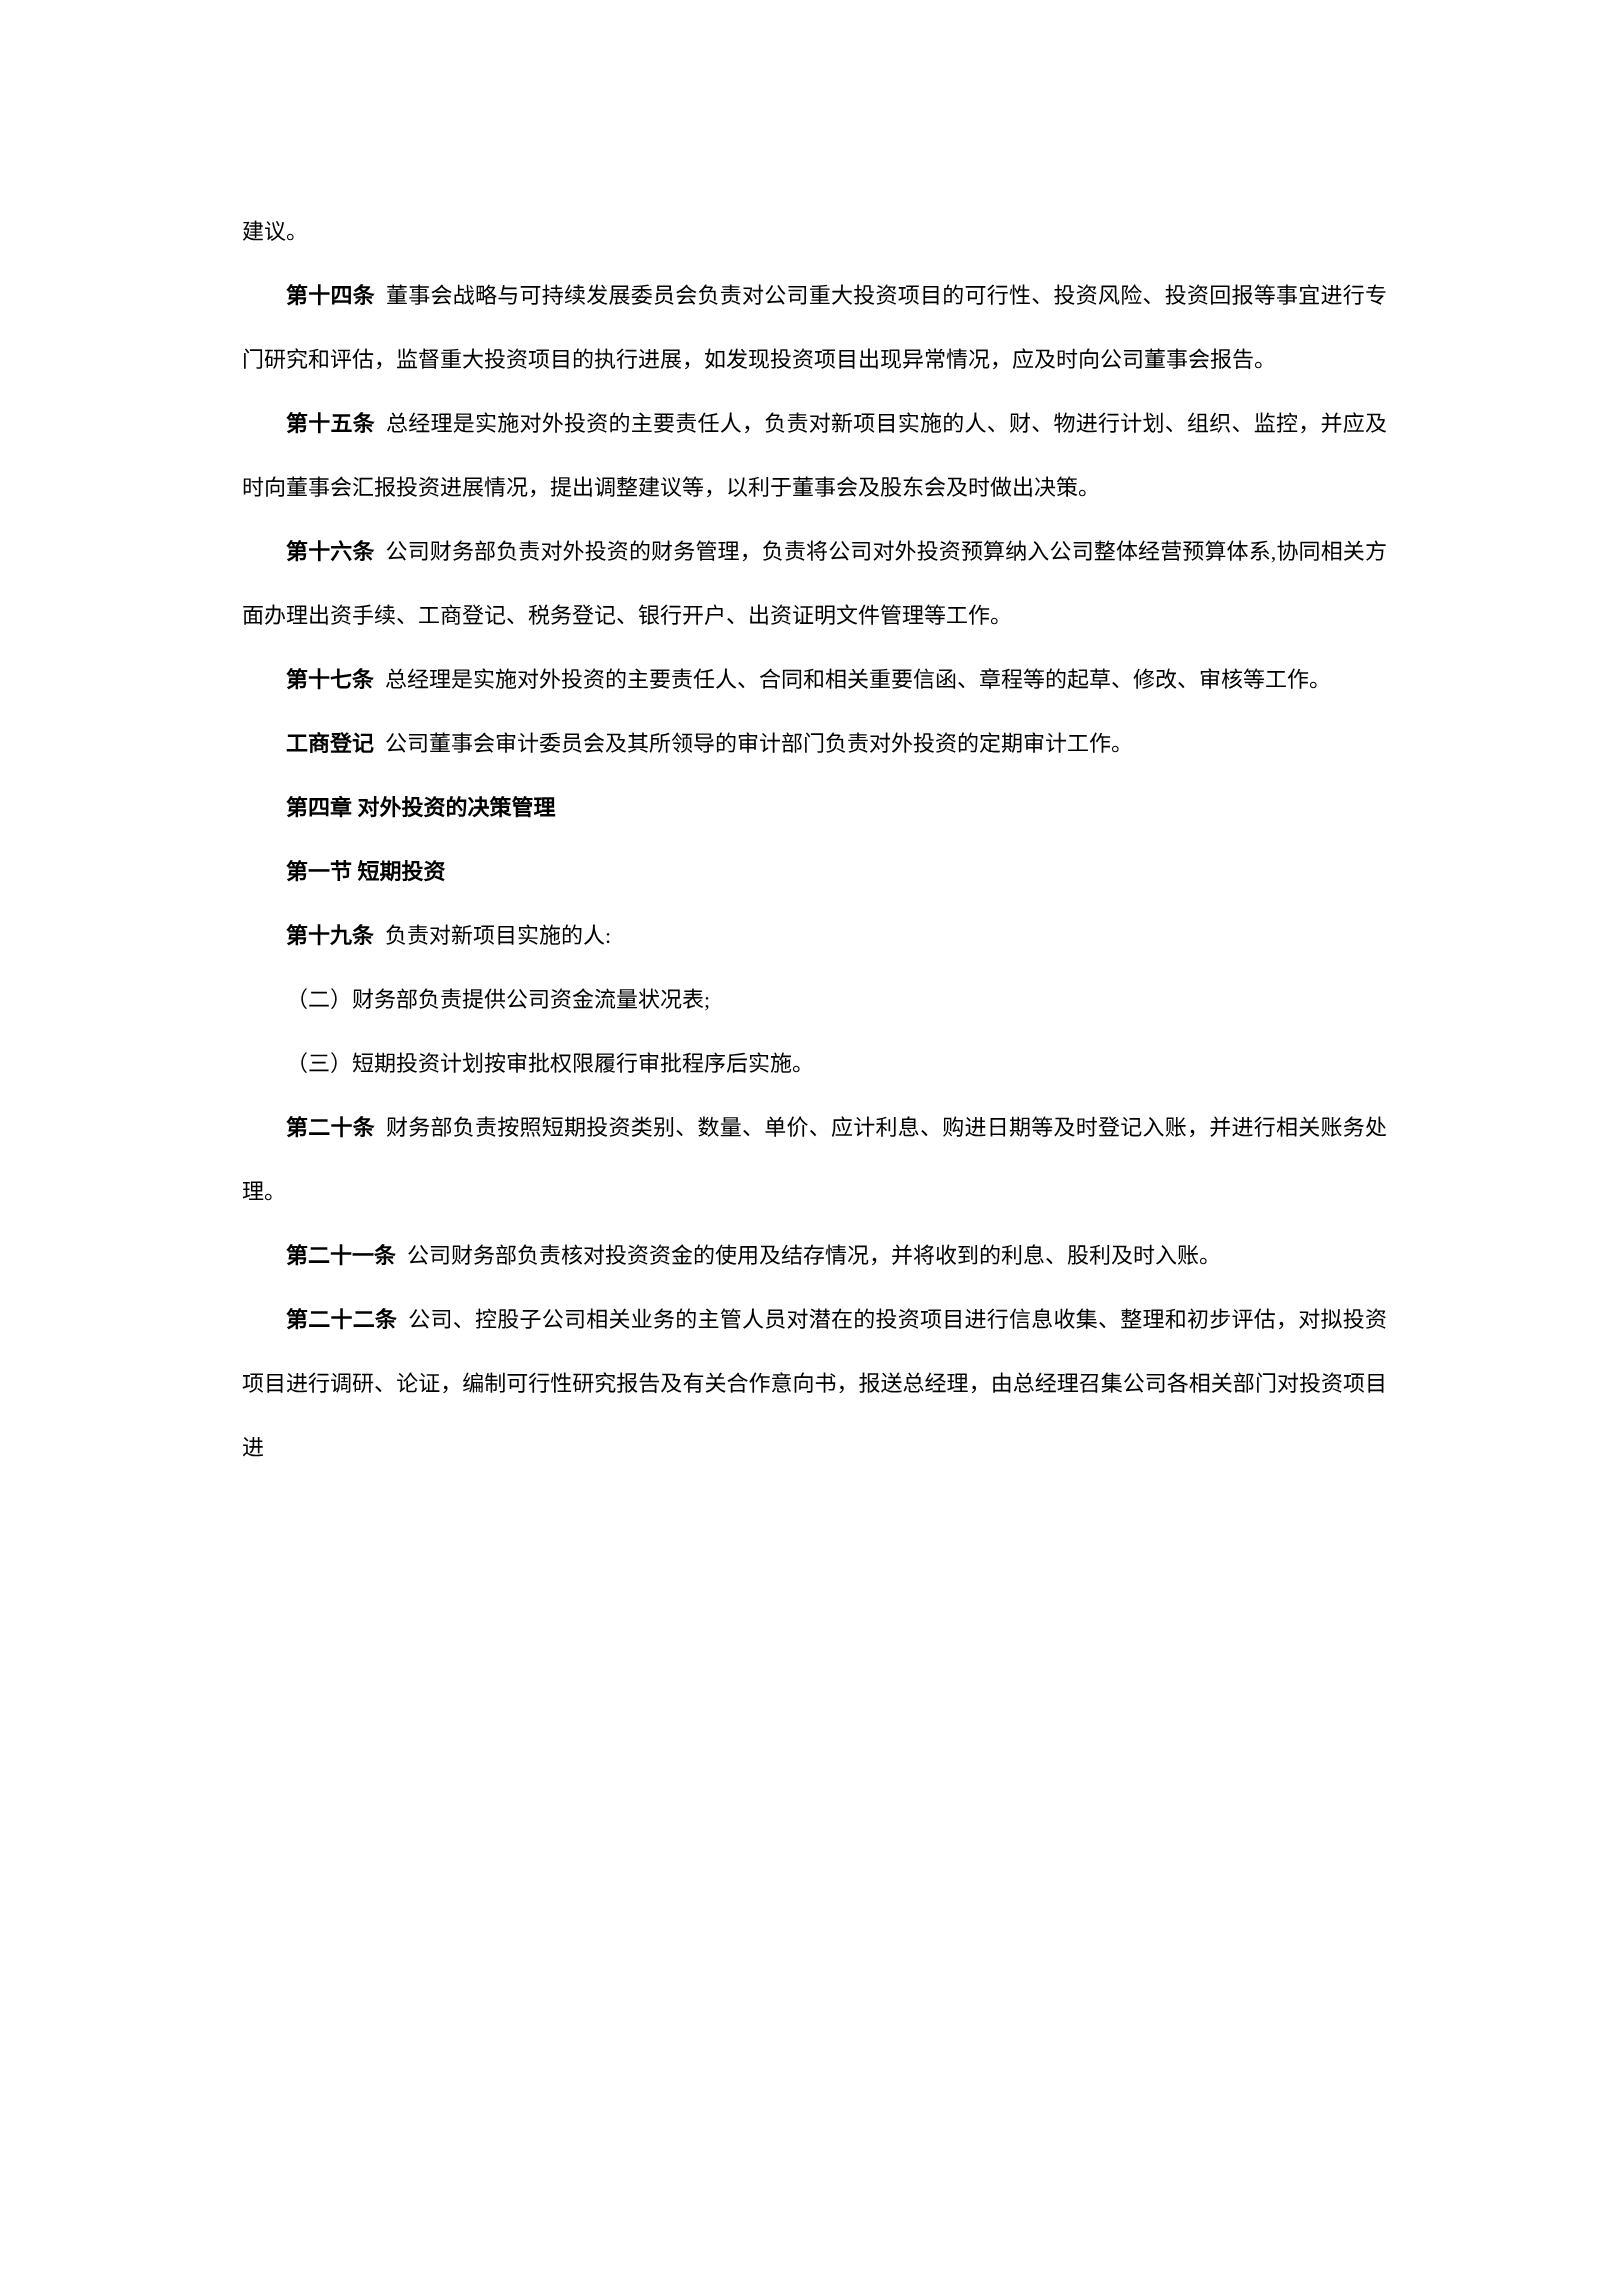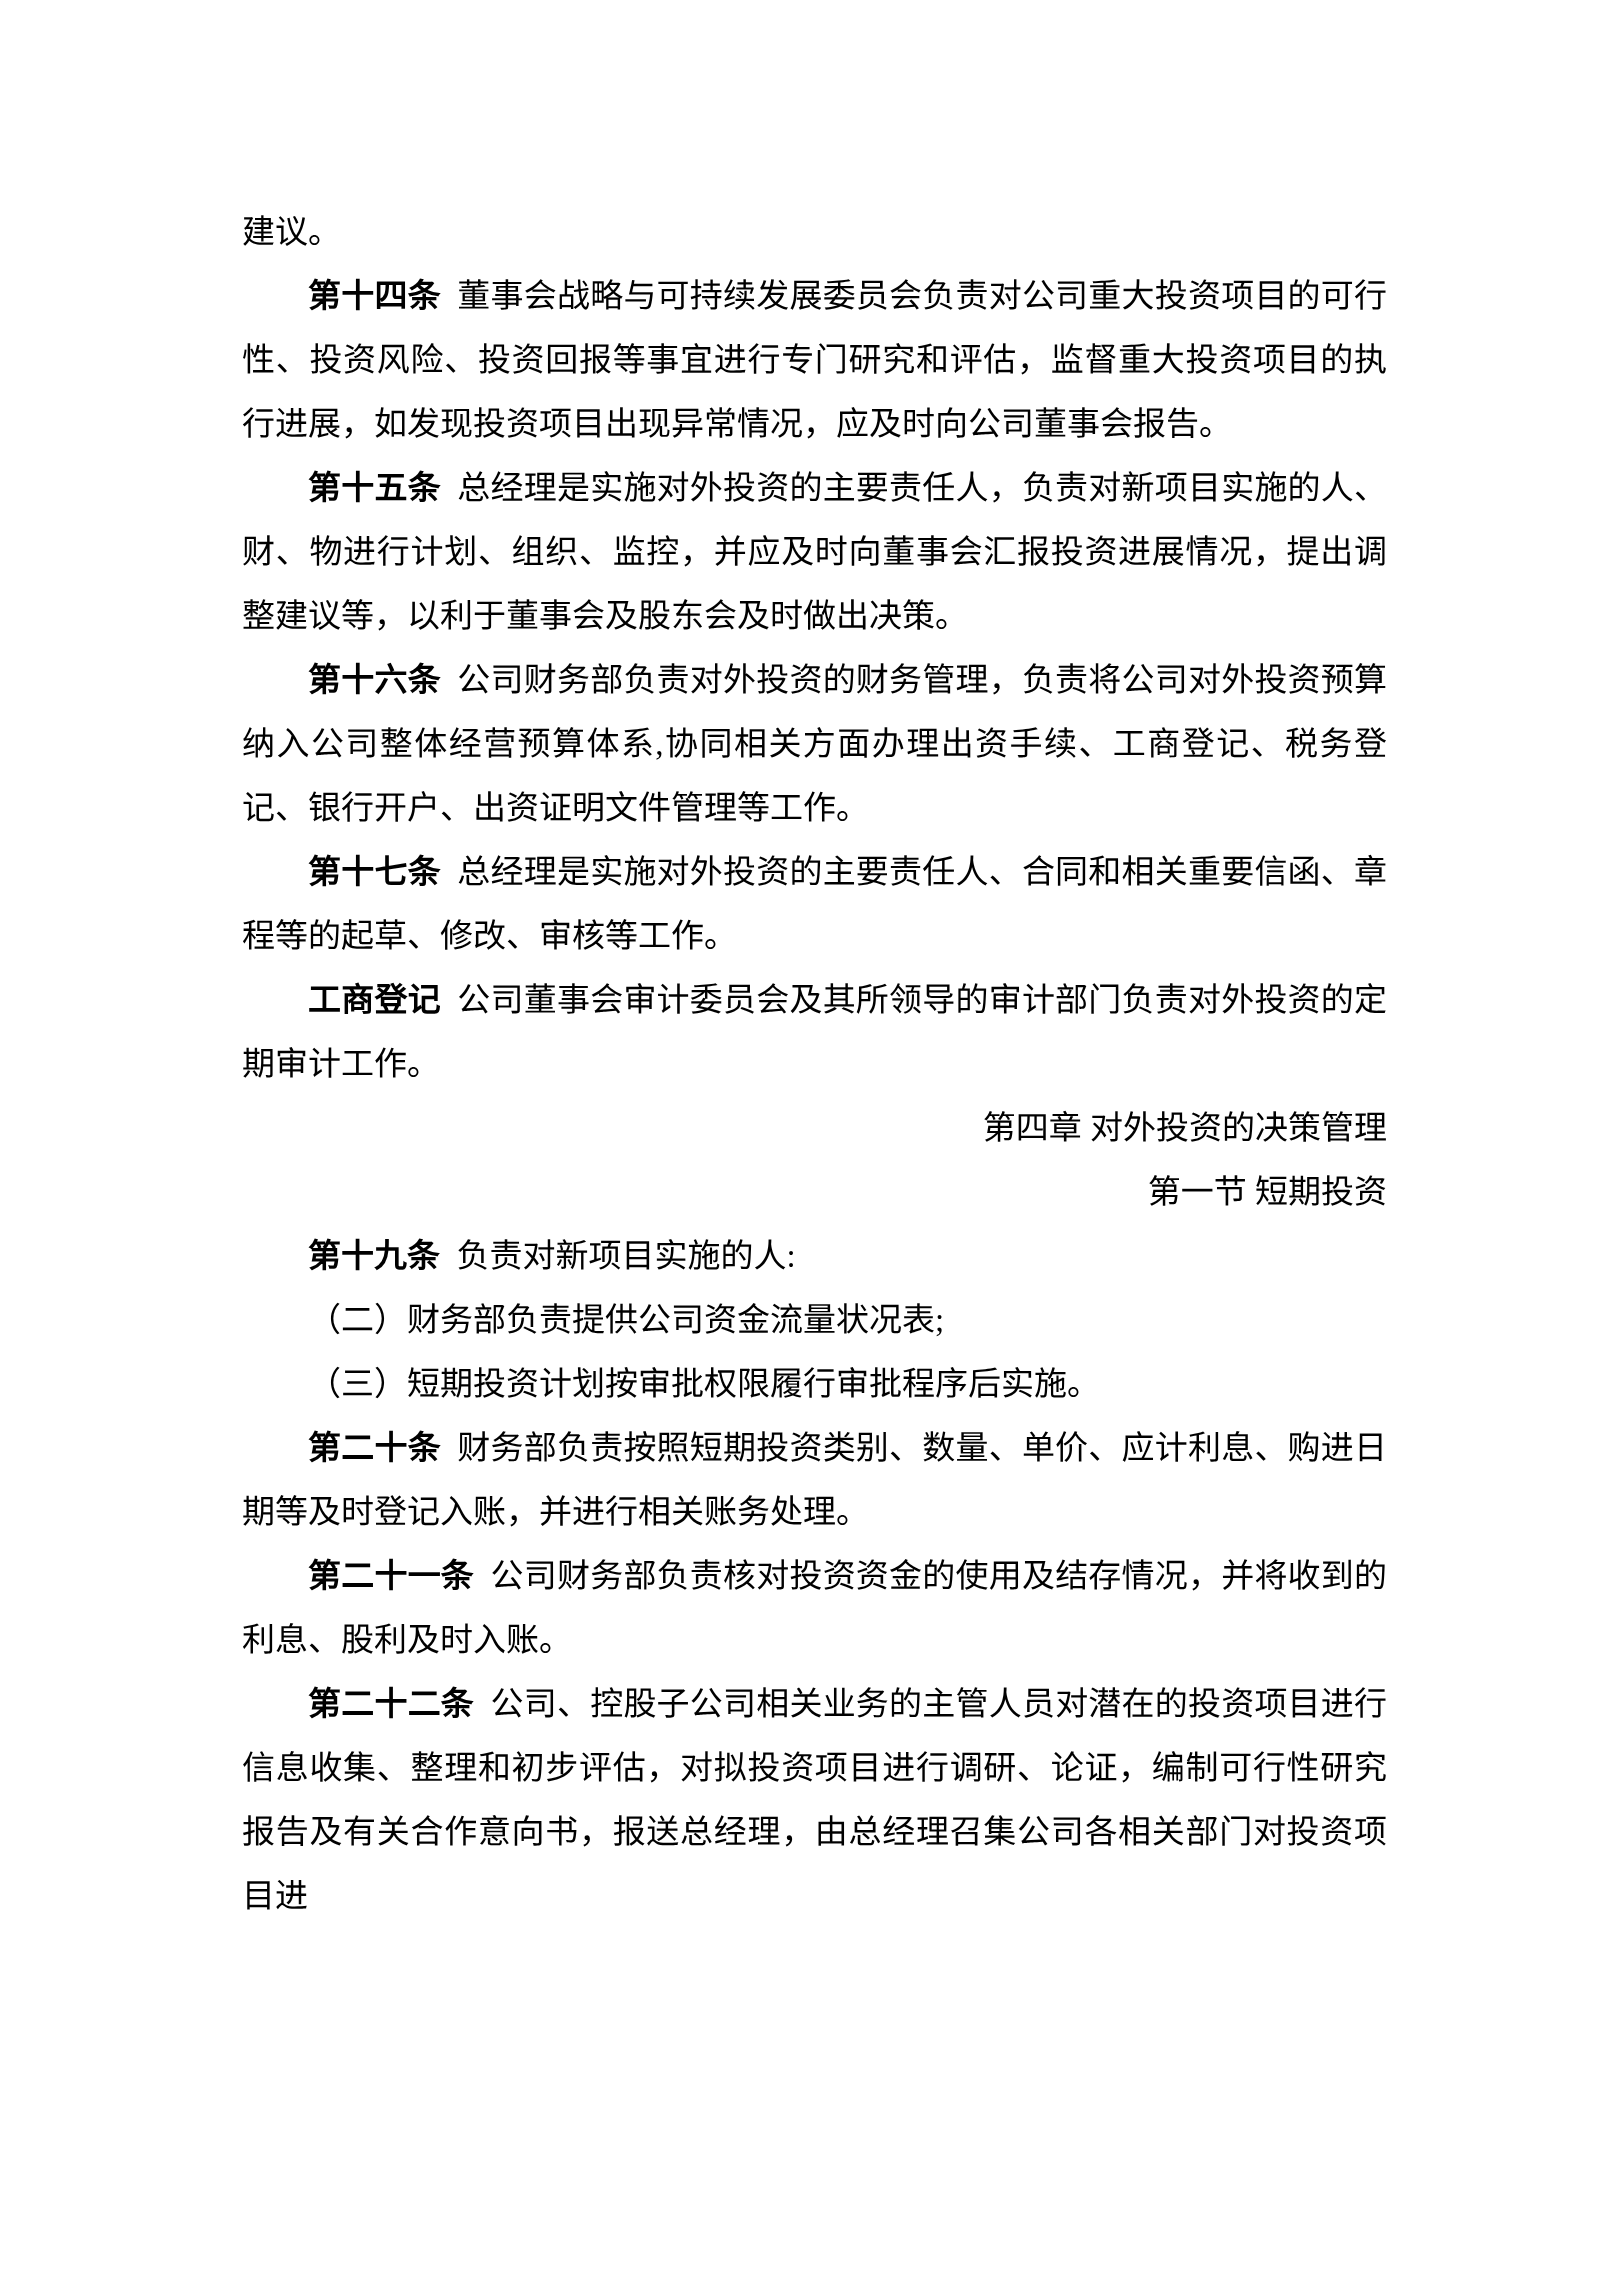--- a/index.html
+++ b/index.html
@@ -13,35 +13,35 @@
     height: 2295px;
     background: #ffffff;
     box-sizing: border-box;
     padding: 200px 236px 0 242px;
     overflow: hidden;
   }
   .doc-body p {
     margin: 0;
     padding: 0;
     font-family: "Liberation Serif", "DejaVu Serif", serif;
-    font-size: 33px;
+    font-size: 22px;
     line-height: 64px;
     color: #000000;
     text-align: justify;
     text-indent: 2em;
     word-break: normal;
     overflow-wrap: break-word;
   }
   .doc-body p.fragment {
     text-indent: 0;
   }
   .doc-body p.heading-chapter,
   .doc-body p.heading-section {
-    text-align: right;
-    font-weight: normal;
+    text-align: left;
+    font-weight: bold;
   }
   .doc-body .num {
     font-weight: bold;
     margin-right: 0.5em;
   }
 </style>
 </head>
 <body>
 
 <div class="page">

